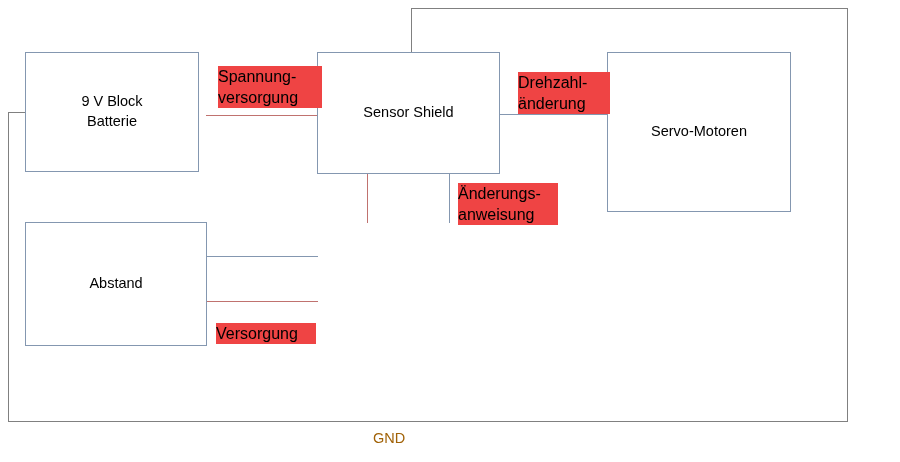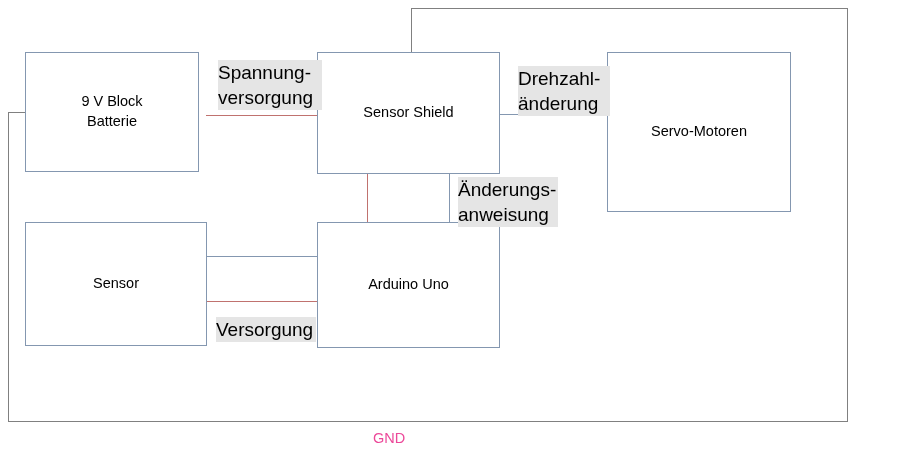--- a/index.html
+++ b/index.html
@@ -47,30 +47,31 @@
     width: 0;
     border-left: 1px solid;
   }
   .edge-blue { border-color: #8497b0; }
   .edge-red  { border-color: #c0726f; }
   .edge-gnd  { border-color: #808080; border-width: 1.4px; z-index: 2; }
   .edge-gnd.edge-v { border-left-style: solid; }
   .edge-label {
     position: absolute;
     color: #000000;
-    font-size: 19px;
+    font-size: 16px;
     line-height: 1.32;
     white-space: pre-line;
-    background: #e5e5e5;
+    background: #ef4444;
     z-index: 4;
+    margin-top: 6px;
   }
   .gnd-label {
     position: absolute;
     font-size: 14.5px;
-    color: #ec4899;
+    color: #a16207;
     z-index: 4;
   }
 </style>
 </head>
 <body>
 
 <div id="diagram-root">
 
   <div class="edge edge-h edge-gnd" style="left:8px;  top:112px; width:18px;"></div>
 
@@ -103,26 +104,23 @@
 
   <div class="node" style="left:317px; top:52px; width:183px; height:122px;">
     <span class="node-label">Sensor Shield</span>
   </div>
 
   <div class="node" style="left:607px; top:52px; width:184px; height:160px;">
     <span class="node-label">Servo-Motoren</span>
   </div>
 
   <div class="node" style="left:25px; top:222px; width:182px; height:124px;">
-    <span class="node-label">Sensor</span>
+    <span class="node-label">Abstand</span>
   </div>
 
-  <div class="node" style="left:317px; top:222px; width:183px; height:126px;">
-    <span class="node-label">Arduino Uno</span>
-  </div>
 
   <div class="edge-label" style="left:218px; top:60px; width:104px; text-align:left;">Spannung-
 versorgung</div>
 
   <div class="edge-label" style="left:518px; top:66px; width:92px; text-align:left;">Drehzahl-
 änderung</div>
 
   <div class="edge-label" style="left:458px; top:177px; width:100px; text-align:left;">Änderungs-
 anweisung</div>
 

